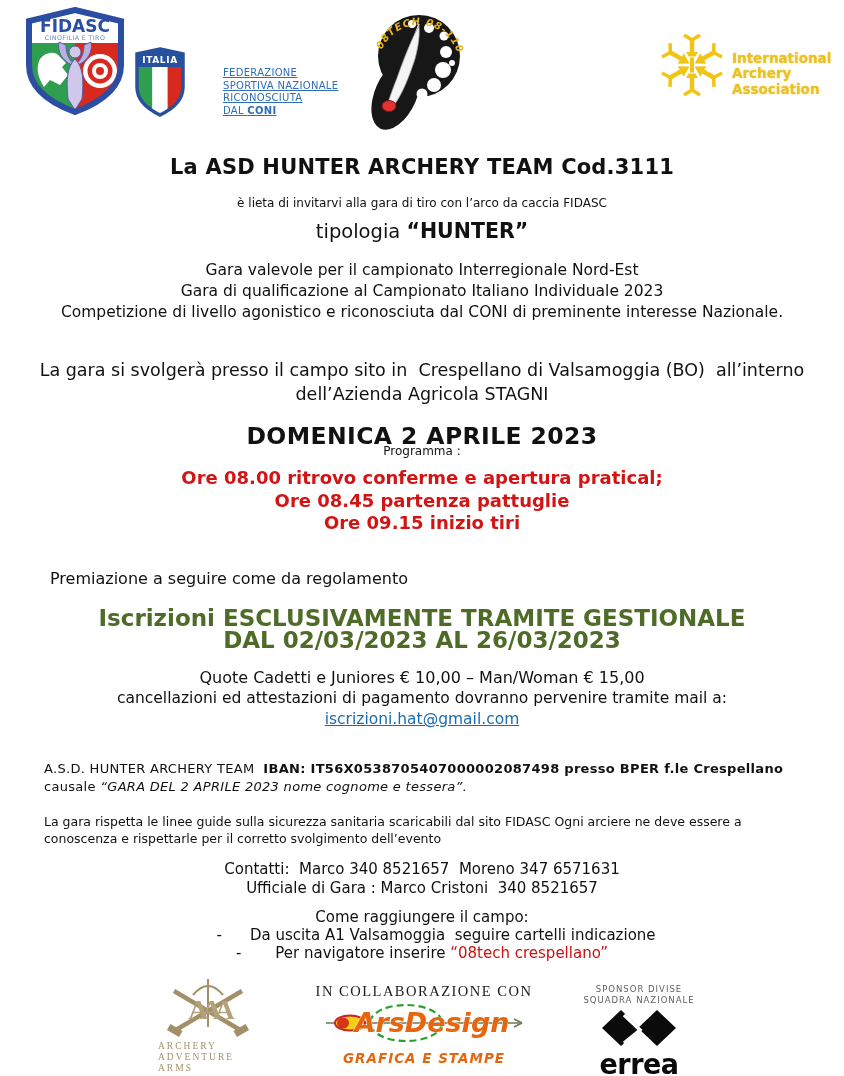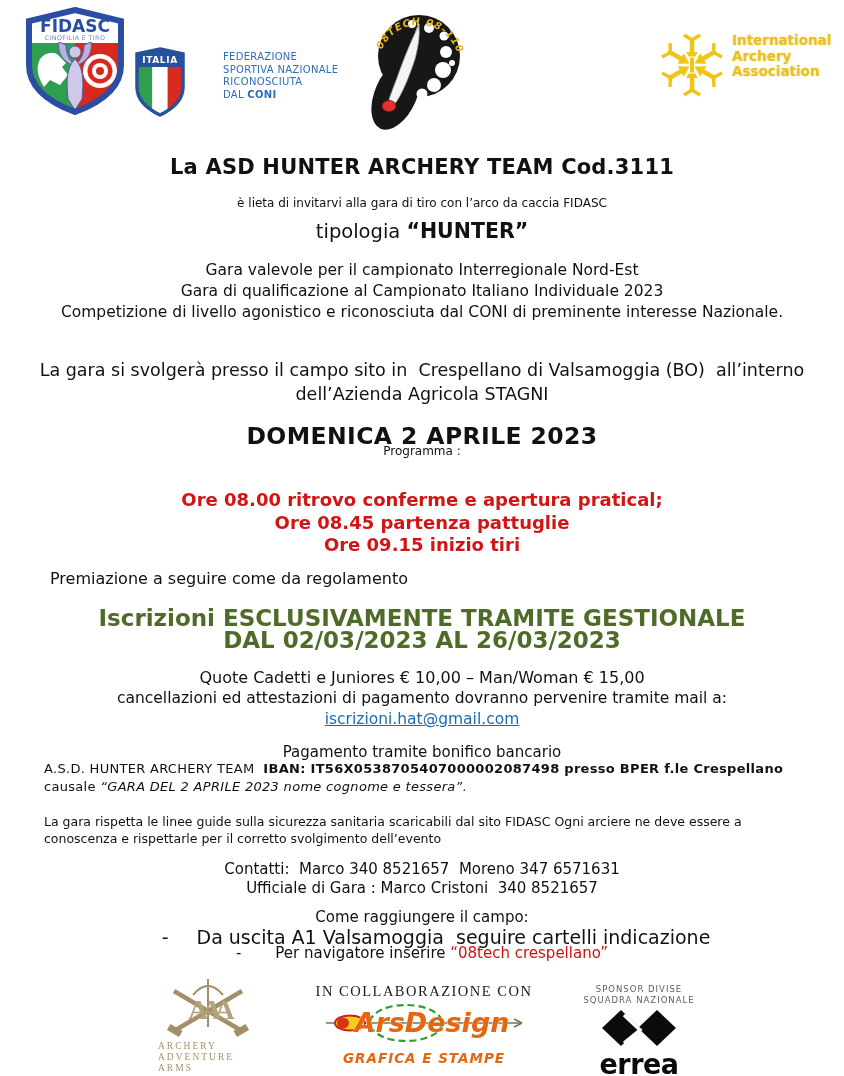--- a/index.html
+++ b/index.html
@@ -5,48 +5,48 @@
   html,body{margin:0;padding:0;background:#ffffff;}
   .page{position:relative;width:844px;height:1076px;background:#fff;overflow:hidden;
         font-family:"DejaVu Sans", sans-serif;color:#111;}
   .abs{position:absolute;left:0;right:0;text-align:center;}
   .b{font-weight:bold;}
   .i{font-style:italic;}
 
   
   .fidasc-logo{position:absolute;left:22px;top:7px;}
   .coni-group{position:absolute;left:133px;top:47px;display:flex;align-items:flex-start;gap:28px;}
-  .coni-text{margin-left:8px;margin-top:4px;color:#2f6db5;font-size:10px;line-height:12.5px;letter-spacing:.3px;}
+  .coni-text{margin-left:8px;margin-top:20px;color:#2f6db5;font-size:10px;line-height:12.5px;letter-spacing:.3px;text-decoration:underline;}
   .o8tech-logo{position:absolute;left:356px;top:6px;}
-  .iaa-group{position:absolute;left:660px;top:33px;display:flex;align-items:flex-start;}
+  .iaa-group{position:absolute;left:660px;top:33px;display:flex;align-items:flex-end;}
   .iaa-text{margin-left:8px;color:#e9c125;font-weight:bold;font-size:13.5px;line-height:15.5px;
             text-shadow:0 0 2px rgba(233,193,37,.75);filter:blur(.3px);}
 
   
   .title{top:155px;font-size:21px;font-weight:bold;letter-spacing:.2px;}
   .invite{top:196px;font-size:12px;}
   .tipologia{top:219px;font-size:19.5px;}
   .tipologia .b{font-size:20.5px;}
   .details{top:260px;font-size:15.5px;line-height:21px;padding:0 34px;}
   .location{top:358px;font-size:17.5px;line-height:24px;padding:0 38px;}
   .date-heading{top:422px;font-size:23.5px;font-weight:bold;letter-spacing:.4px;}
   .program-label{top:444px;font-size:12px;}
-  .program-red{top:489px;font-size:18px;font-weight:bold;color:#d21414;line-height:22.5px;}
+  .program-red{top:467px;font-size:18px;font-weight:bold;color:#d21414;line-height:22.5px;}
   .premiazione{top:569px;font-size:16px;text-align:left;padding-left:50px;}
   .iscrizioni{top:608px;font-size:23px;font-weight:bold;color:#4f6b28;line-height:21.5px;}
   .quote1{top:668px;font-size:16px;}
   .quote2{top:689px;font-size:15.5px;}
   .email-line{top:710px;font-size:15.5px;}
   .email-line a{color:#1a6cb0;text-decoration:underline;}
   .pagamento-heading{top:743px;font-size:15px;}
   .iban-par{top:760px;font-size:13px;line-height:17.5px;text-align:left;padding:0 36px 0 44px;letter-spacing:.3px;}
   .safety{top:813px;font-size:12.5px;line-height:17px;text-align:left;padding:0 44px;}
   .contacts{top:860px;font-size:15px;line-height:19px;}
   .dir-heading{top:908px;font-size:15px;}
-  .dir-item1{top:926px;font-size:19px;padding-left:28px;}
+  .dir-item1{top:926px;font-size:15px;padding-left:28px;}
   .dir-item2{top:944px;font-size:15px;}
   .dash-gap1{display:inline-block;margin-left:28px;}
   .dash-gap2{display:inline-block;margin-left:34px;}
   .dir-red{color:#cc1111;font-weight:normal;}
 
   
   .aaa-block{position:absolute;left:158px;top:975px;width:115px;text-align:left;}
   .aaa-caption{font-family:"Liberation Serif",serif;color:#a3906a;font-size:9.5px;line-height:11px;letter-spacing:2px;}
   .collab-block{position:absolute;left:295px;top:983px;width:258px;text-align:center;}
   .collab-title{font-family:"Liberation Serif",serif;font-size:14.5px;letter-spacing:1.5px;color:#1a1a1a;}
@@ -190,21 +190,20 @@
     <div>Iscrizioni ESCLUSIVAMENTE TRAMITE GESTIONALE</div>
     <div>DAL 02/03/2023 AL 26/03/2023</div>
   </div>
 
   <div class="abs quote1">Quote Cadetti e Juniores € 10,00 – Man/Woman € 15,00</div>
   <div class="abs quote2">cancellazioni ed attestazioni di pagamento dovranno pervenire tramite mail a:</div>
   <div class="abs email-line">
     <a href="iscrizioni.hat@gmail.com">iscrizioni.hat@gmail.com</a>
   </div>
 
-  <div class="abs pagamento-heading">Pagamento tramite bonifico bancario</div>
 
   <div class="abs iban-par"><span>A.S.D. HUNTER ARCHERY TEAM&nbsp; </span><span class="b">IBAN: IT56X0538705407000002087498 presso BPER f.le Crespellano</span><span>&nbsp; causale </span><span class="i">“GARA DEL 2 APRILE 2023 nome cognome e tessera”.</span></div>
 
   <div class="abs safety">La gara rispetta le linee guide sulla sicurezza sanitaria scaricabili dal sito FIDASC Ogni arciere ne deve essere a conoscenza e rispettarle per il corretto svolgimento dell’evento</div>
 
   <div class="abs contacts">
     <div>Contatti:&nbsp; Marco 340 8521657&nbsp; Moreno 347 6571631</div>
     <div>Ufficiale di Gara : Marco Cristoni&nbsp; 340 8521657</div>
   </div>
 

